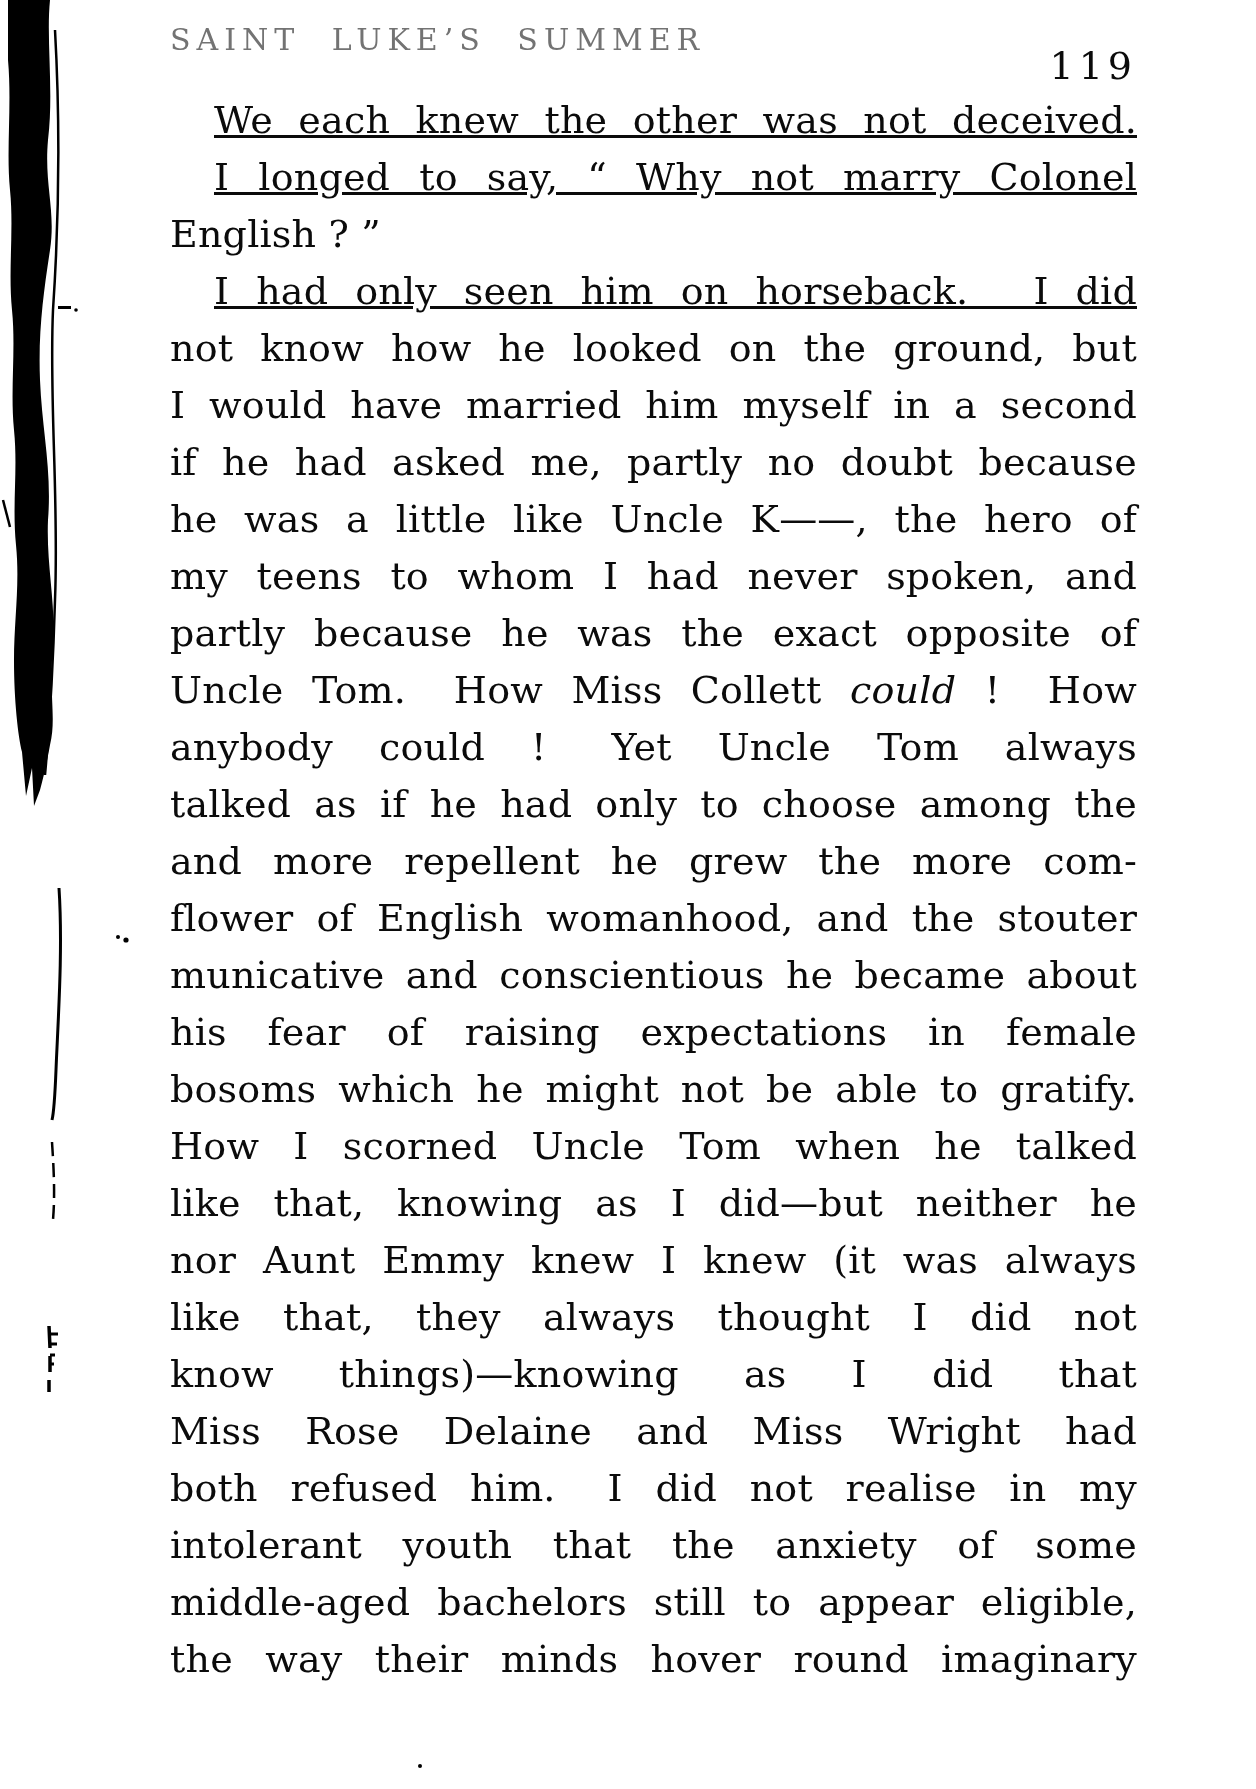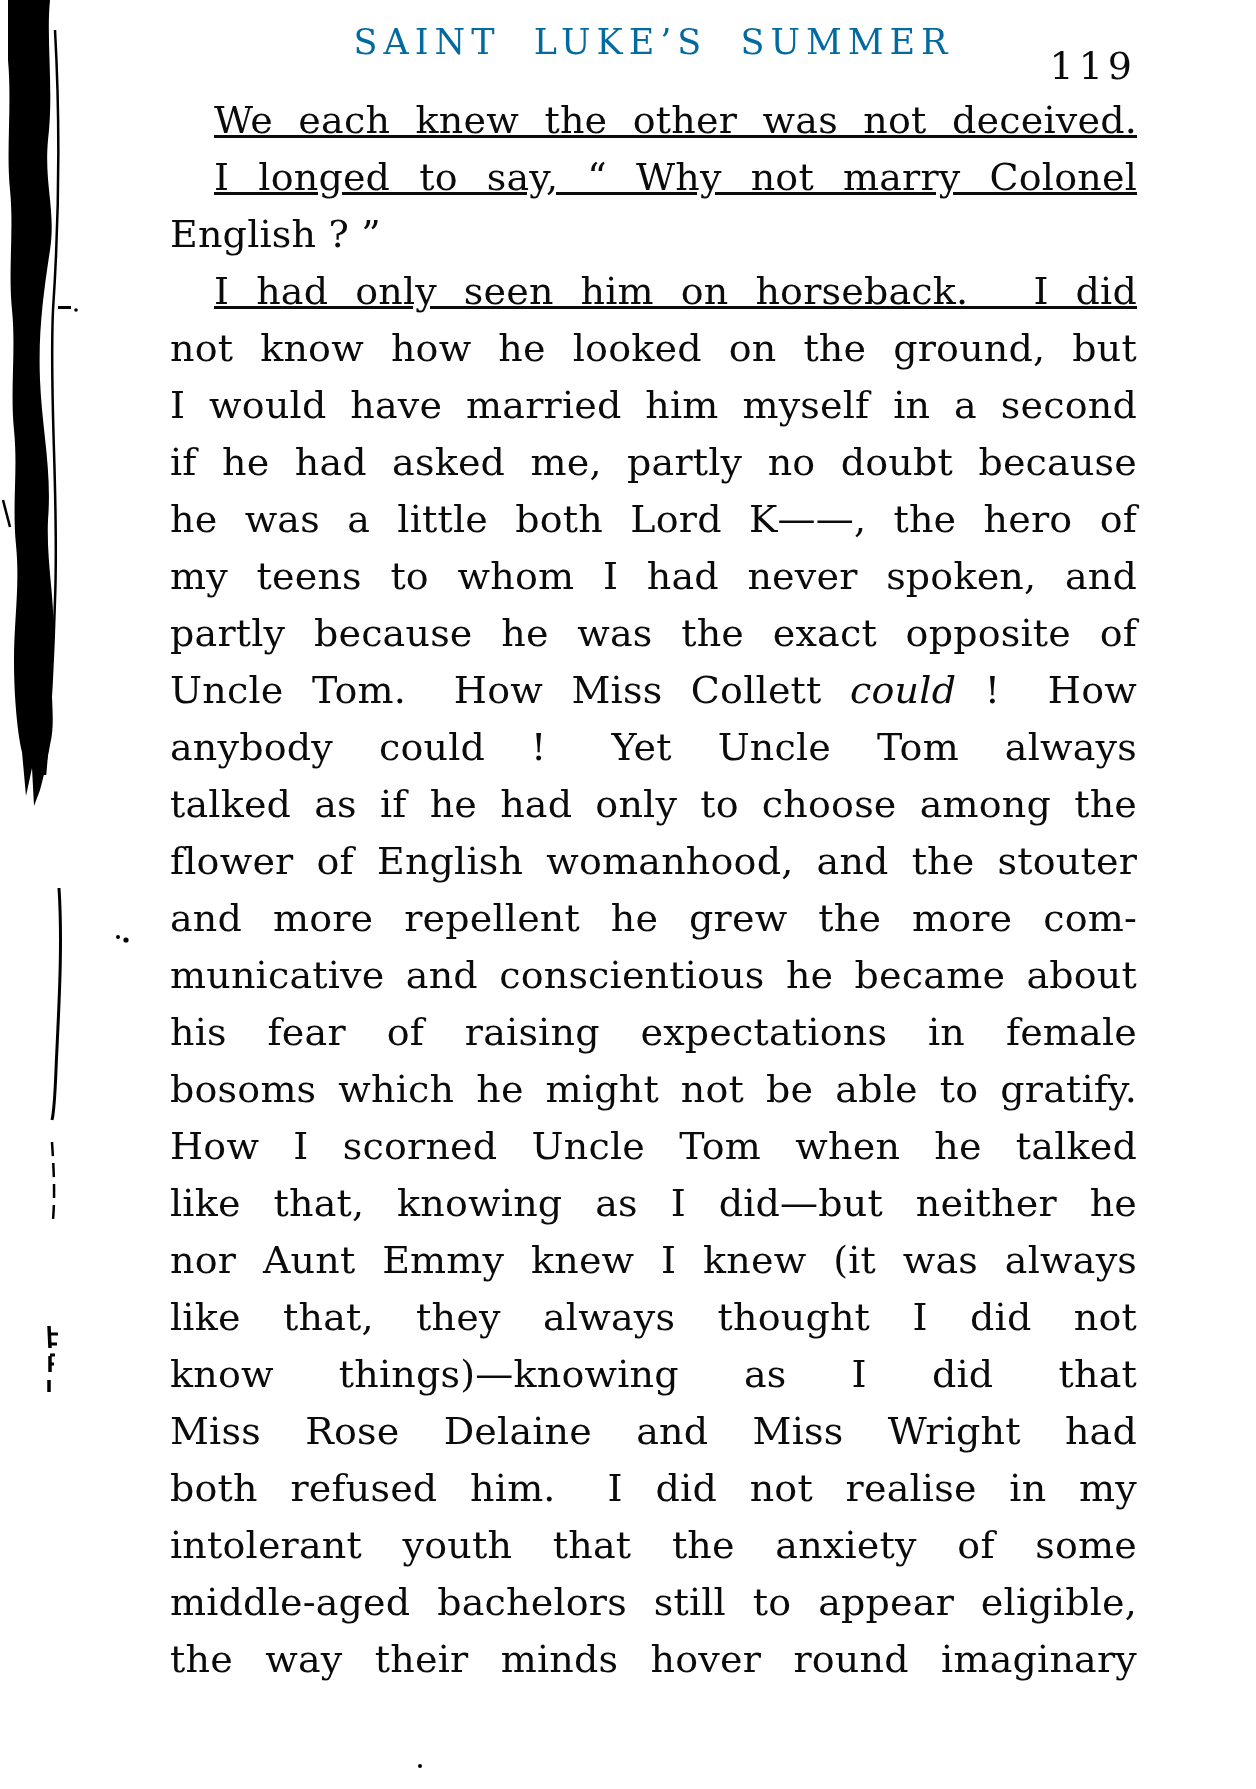--- a/index.html
+++ b/index.html
@@ -11,26 +11,26 @@
     font-family: "DejaVu Serif", serif;
     color: #0b0b0b;
   }
   .page {
     position: absolute; inset: 0;
   }
   .running-header {
     position: absolute; left: 170px; top: 22px; width: 967px; height: 62px;
   }
   .page-title {
-    text-align: center;
-    font-size: 35px;
+    text-align: left;
+    font-size: 30px;
     letter-spacing: 6px;
     word-spacing: 16px;
     white-space: nowrap;
-    color: #0369a1;
+    color: #737373;
   }
   .page-number {
     position: absolute; right: 0px; top: 22px;
     font-size: 38px;
     letter-spacing: 5px;
     font-variant-numeric: oldstyle-nums;
     font-feature-settings: "onum" 1;
     margin-left: 36px;
   }
   .body-text {
@@ -83,28 +83,28 @@
   </div>
 
   <div class="body-text">
       <div class="line indent"><span>We each knew the other was not deceived.</span></div>
       <div class="line indent"><span>I longed to say, “ Why not marry Colonel</span></div>
       <div class="line left"><span>English ? ”</span></div>
       <div class="line indent"><span>I had only seen him on horseback.  I did</span></div>
       <div class="line"><span>not know how he looked on the ground, but</span></div>
       <div class="line"><span>I would have married him myself in a second</span></div>
       <div class="line"><span>if he had asked me, partly no doubt because</span></div>
-      <div class="line"><span>he was a little both Lord K——, the hero of</span></div>
+      <div class="line"><span>he was a little like Uncle K——, the hero of</span></div>
       <div class="line"><span>my teens to whom I had never spoken, and</span></div>
       <div class="line"><span>partly because he was the exact opposite of</span></div>
       <div class="line"><span>Uncle Tom.  How Miss Collett </span><span class="it">could</span><span> !  How</span></div>
       <div class="line"><span>anybody could !  Yet Uncle Tom always</span></div>
       <div class="line"><span>talked as if he had only to choose among the</span></div>
+      <div class="line"><span>and more repellent he grew the more com-</span></div>
       <div class="line"><span>flower of English womanhood, and the stouter</span></div>
-      <div class="line"><span>and more repellent he grew the more com-</span></div>
       <div class="line"><span>municative and conscientious he became about</span></div>
       <div class="line"><span>his fear of raising expectations in female</span></div>
       <div class="line"><span>bosoms which he might not be able to gratify.</span></div>
       <div class="line"><span>How I scorned Uncle Tom when he talked</span></div>
       <div class="line"><span>like that, knowing as I did—but neither he</span></div>
       <div class="line"><span>nor Aunt Emmy knew I knew (it was always</span></div>
       <div class="line"><span>like that, they always thought I did not</span></div>
       <div class="line"><span>know things)—knowing as I did that</span></div>
       <div class="line"><span>Miss Rose Delaine and Miss Wright had</span></div>
       <div class="line"><span>both refused him.  I did not realise in my</span></div>

